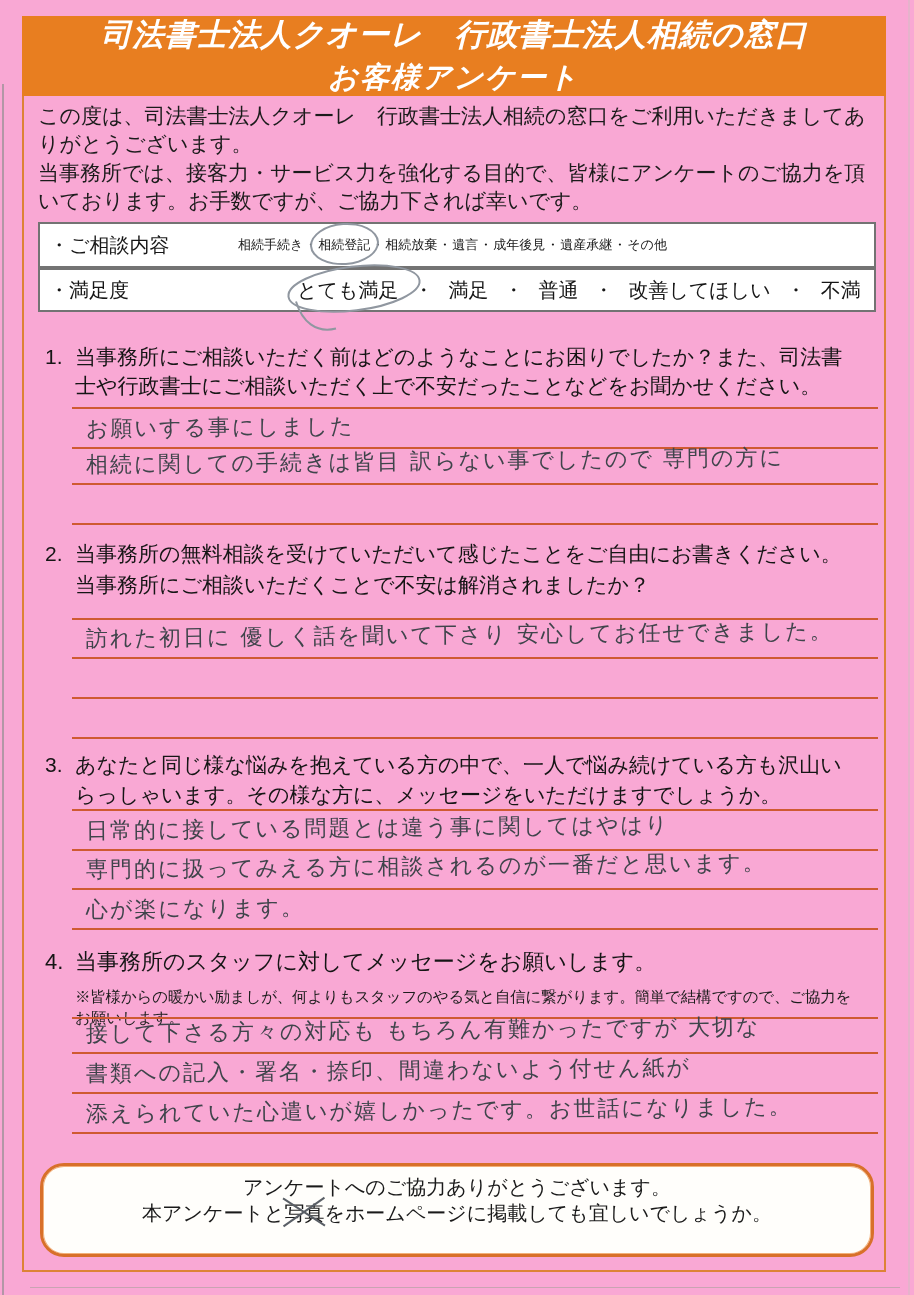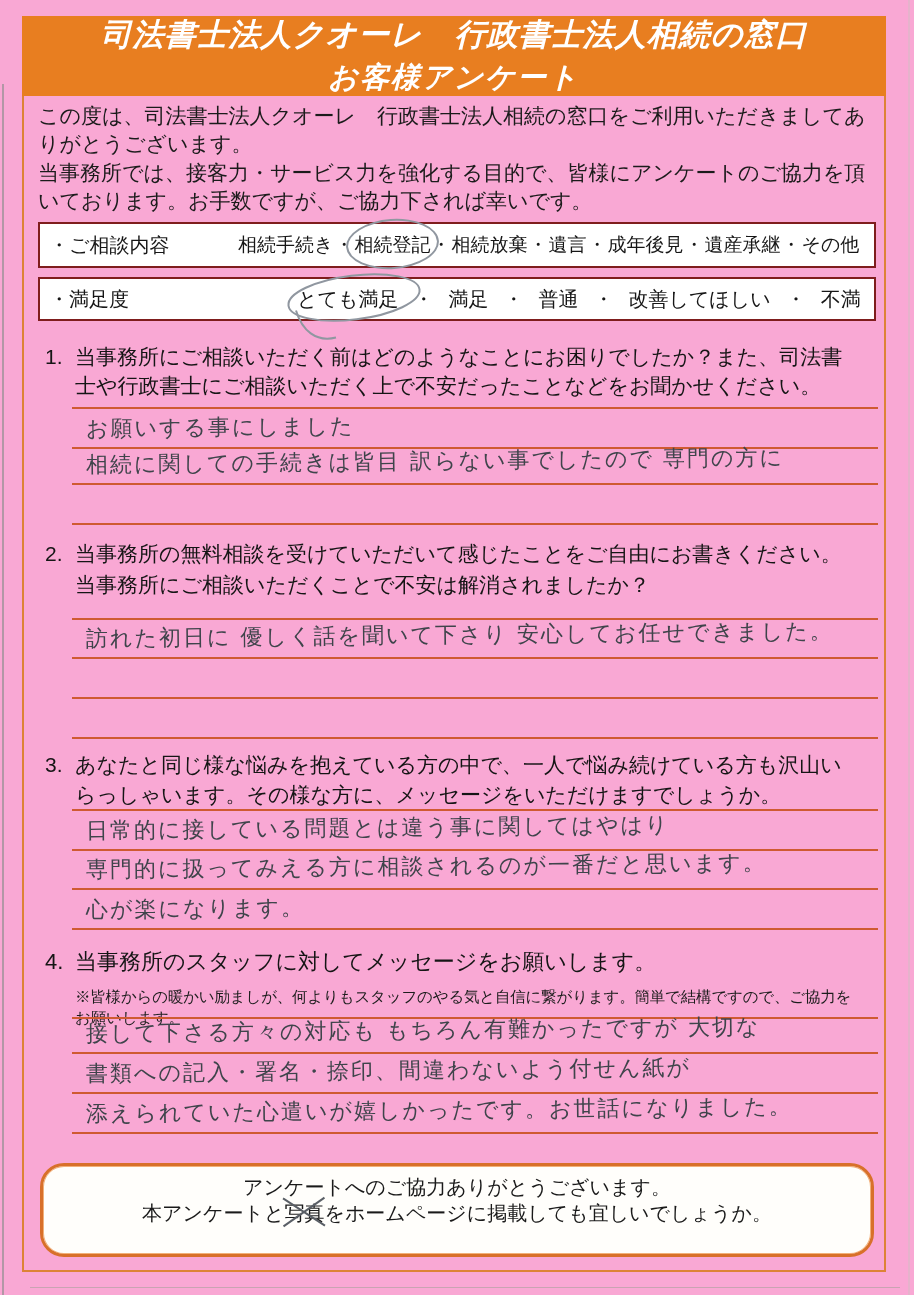--- a/index.html
+++ b/index.html
@@ -33,29 +33,29 @@
     border: 2px solid #dd8336; border-top: none;
     background: transparent;
   }
 
   .intro { position: absolute; left: 38px; top: 102px; width: 838px; color: #1b1b1b; font-size: 21px; line-height: 28px; }
   .intro p + p { margin-top: 1px; }
 
   
   .opt-box {
     position: absolute; left: 38px; width: 838px;
-    border: 2px solid #7f1d1d; background: #fff;
+    border: 2px solid #737373; background: #fff;
     font-size: 20px; color: #161616;
   }
   .opt-box .opt-label { position: absolute; left: 9px; top: 50%; transform: translateY(-50%); white-space: nowrap; }
   .opt-box .opts { position: absolute; top: 50%; transform: translateY(-50%); white-space: nowrap; }
   #consult-box { top: 222px; height: 46px; }
-  #consult-box .opts { left: 198px; font-size: 19px; }
+  #consult-box .opts { left: 198px; font-size: 13px; }
   #consult-box .dot { margin: 0 1px; }
-  #satis-box { top: 277px; height: 44px; }
+  #satis-box { top: 268px; height: 44px; }
   #satis-box .opts { left: 257px; }
   #satis-box .dot { margin: 0 15px; }
 
   .circled { position: relative; display: inline-block; }
   .pen-ellipse {
     position: absolute; left: -8px; right: -9px; top: -13px; bottom: -11px;
     border: 2px solid #9097a0; border-radius: 50%;
     transform: rotate(-4deg); pointer-events: none;
   }
   .circle-svg { position: absolute; left: -17px; top: -15px; pointer-events: none; }

